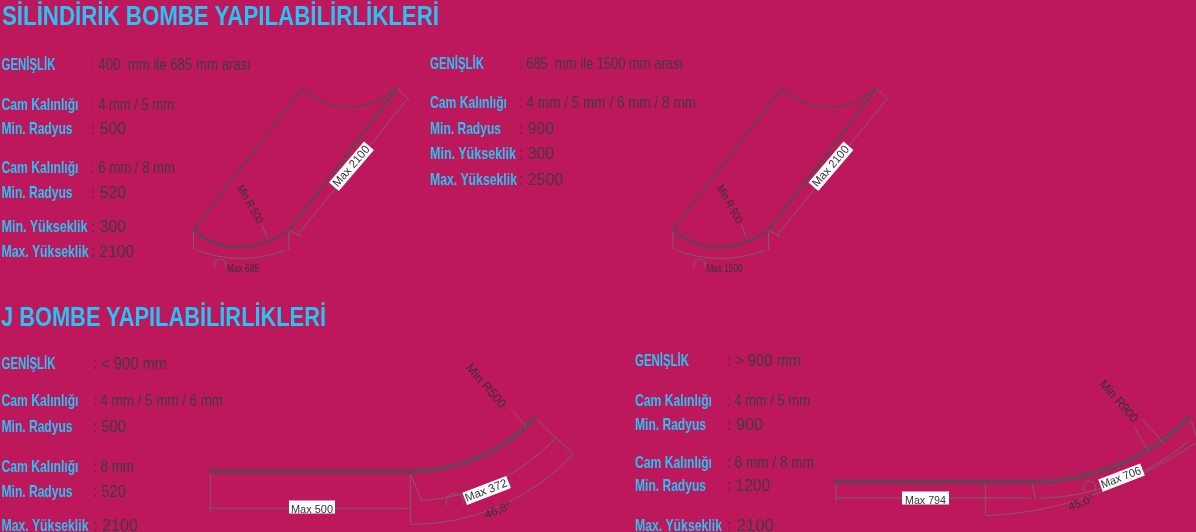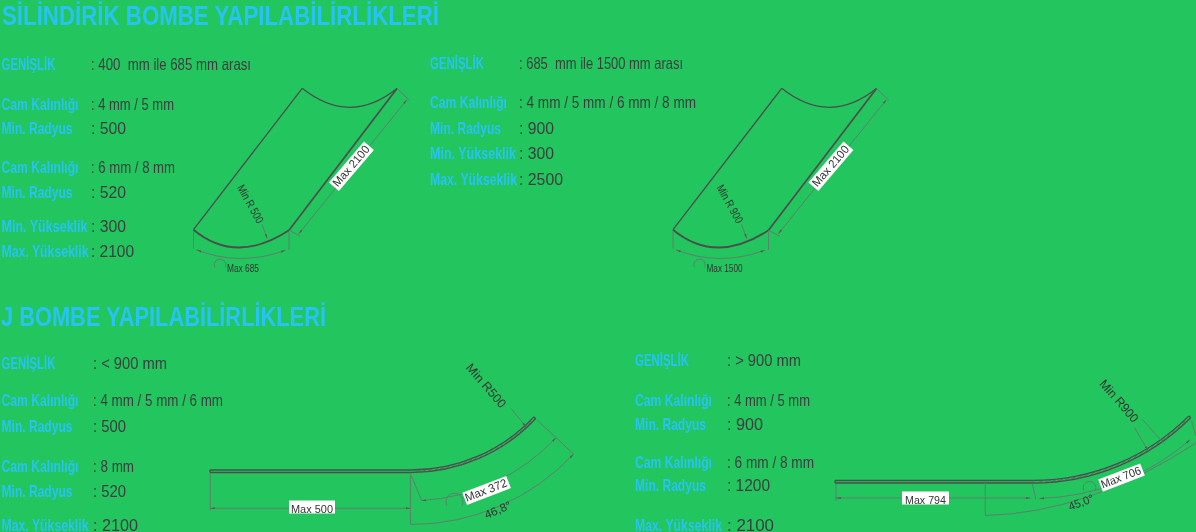--- a/index.html
+++ b/index.html
@@ -1,16 +1,16 @@
 <!DOCTYPE html>
 <html><head>
 <meta charset="utf-8">
 <style>
   html,body{margin:0;padding:0;background:#fff;}
-  #page{position:relative;width:1196px;height:532px;background:#22c55e;overflow:hidden;}
+  #page{position:relative;width:1196px;height:532px;background:#be185d;overflow:hidden;}
   text{font-family:"Liberation Sans",sans-serif;}
   .ttl{font-weight:bold;font-size:27px;fill:#27c3f5;}
   .lab{font-weight:bold;font-size:17px;fill:#27c3f5;}
   .val{font-weight:normal;font-size:16.5px;fill:#3d3d3f;}
   .dtx{font-weight:normal;font-size:11.5px;fill:#333333;}
   .glass{stroke:#4d4d4d;fill:none;stroke-width:1.3;}
   .dim{stroke:#6e6e6e;fill:none;stroke-width:0.8;}
 </style>
 </head>
 <body>

